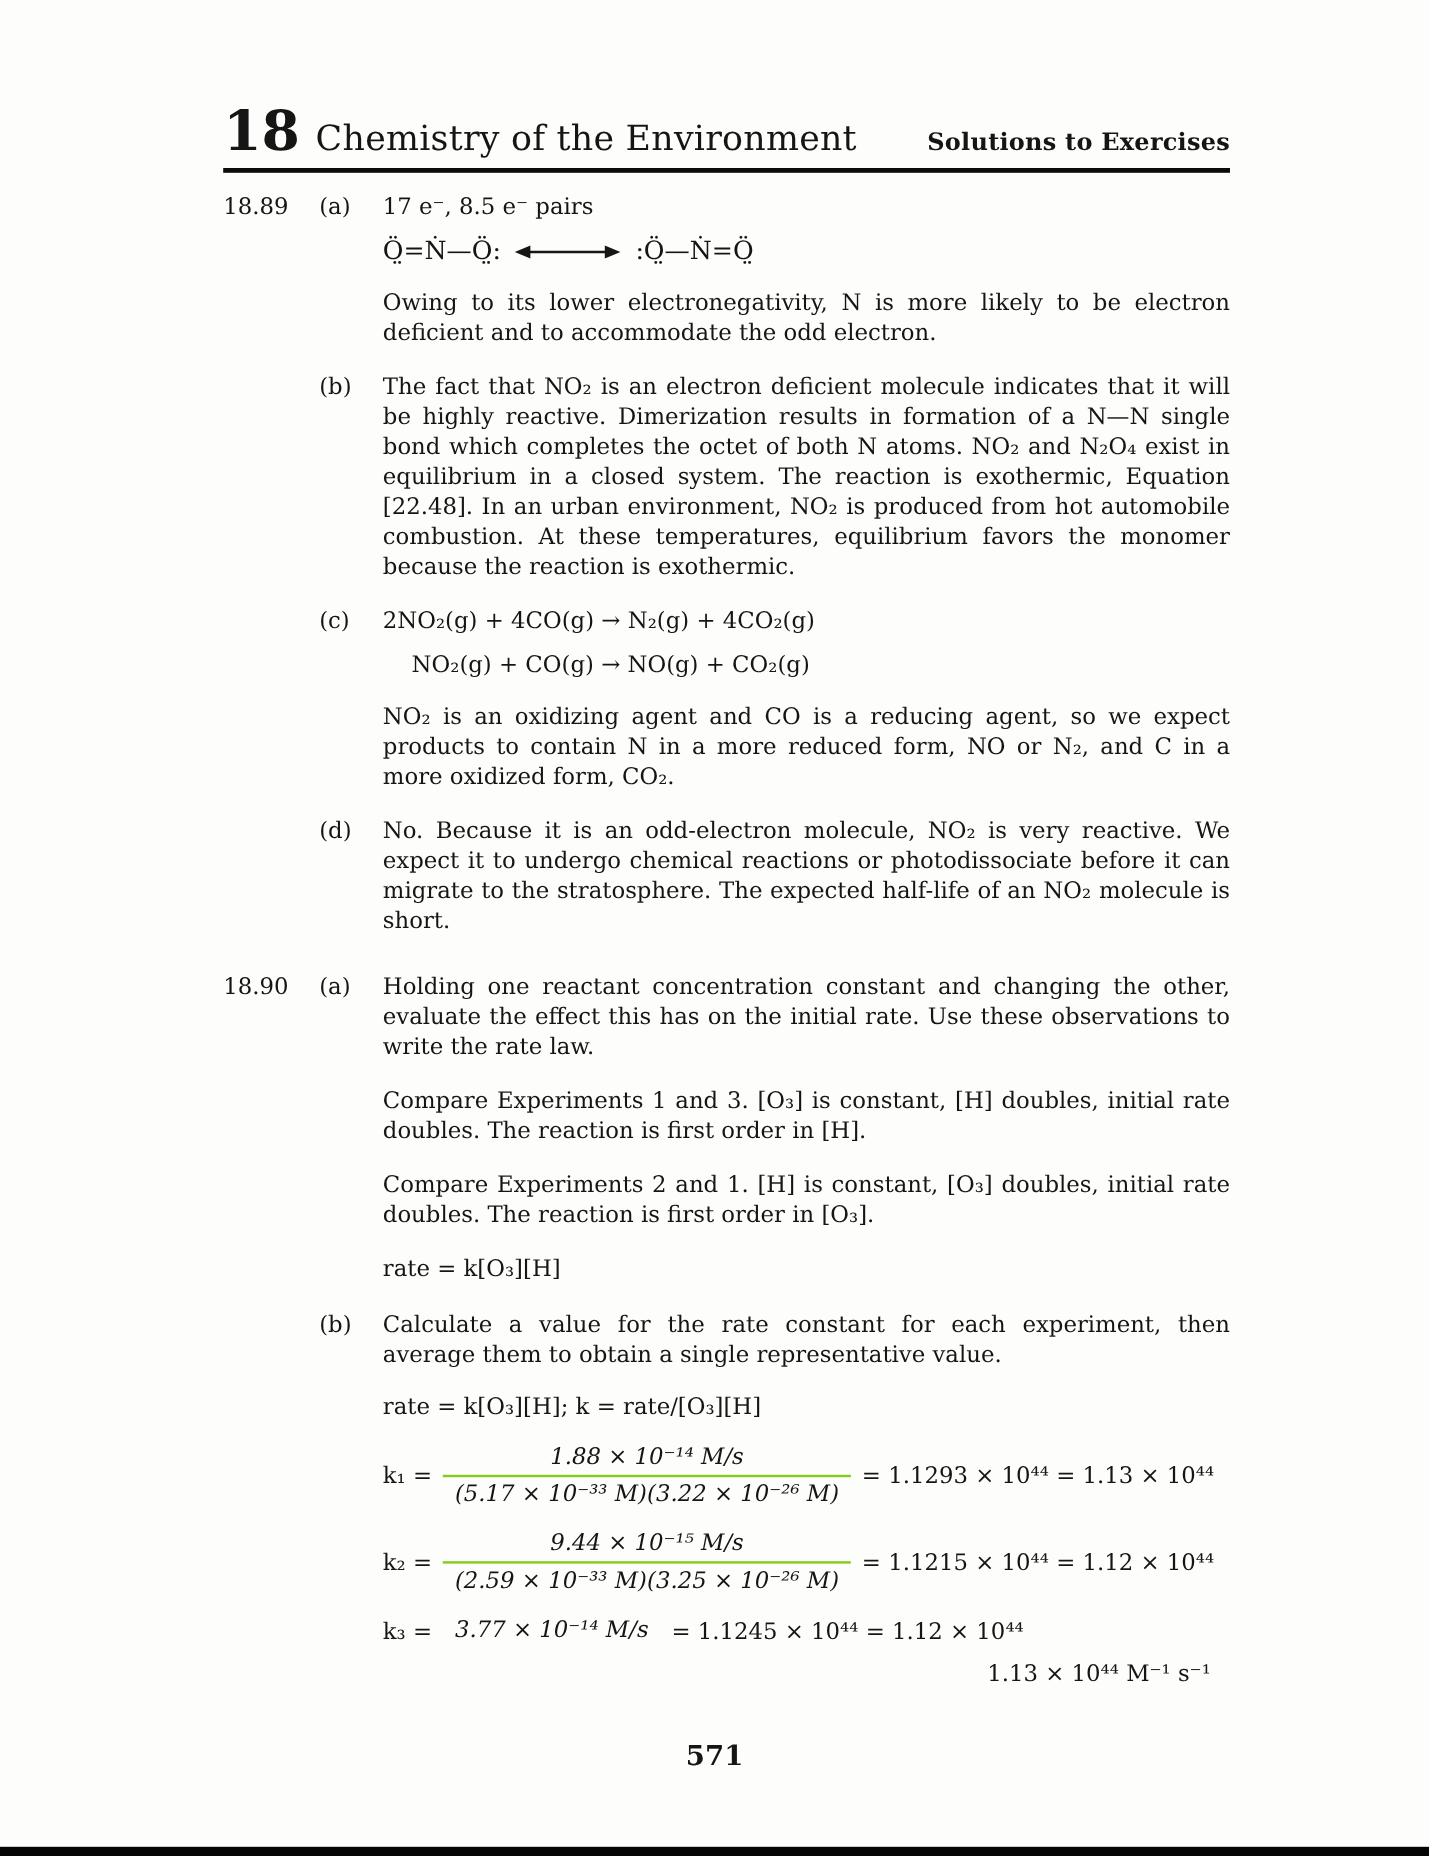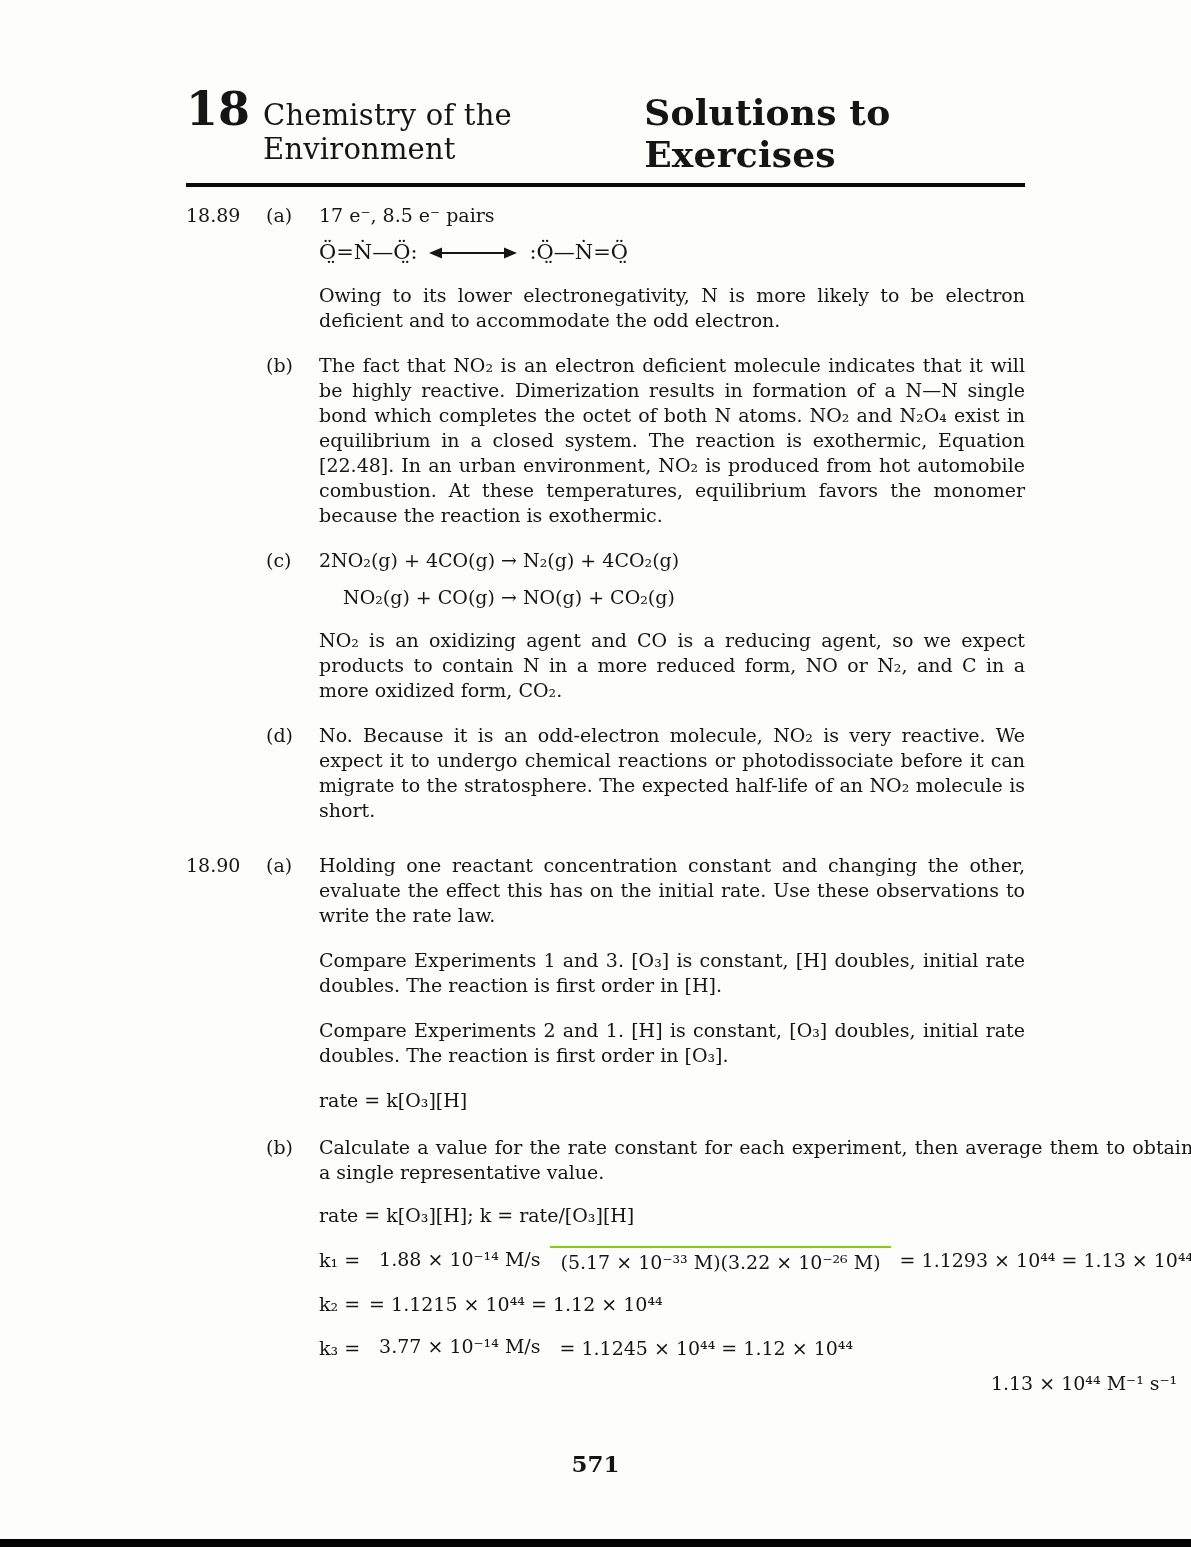--- a/index.html
+++ b/index.html
@@ -12,40 +12,40 @@
   .content {
     position:absolute; left:186px; top:86px; width:839px;
   }
   
   .header {
     display:flex; align-items:baseline;
     border-bottom:4px solid #0b0b0b; padding-bottom:8px;
   }
   .chapnum { font-size:46px; font-weight:bold; line-height:1; }
   .chaptitle { font-size:29px; margin-left:13px; letter-spacing:0.2px; }
-  .sectitle { font-size:36px; font-weight:bold; margin-left:auto; letter-spacing:0.2px; }
+  .sectitle { font-size:20px; font-weight:bold; margin-left:auto; letter-spacing:0.2px; }
 
   
   .row { display:grid; grid-template-columns:80px 53px 1fr; align-items:start; }
   .pnum, .plabel { font-size:19px; line-height:25px; }
   .pcontent { font-size:19px; line-height:25px; }
   .just { text-align:justify; }
 
   .mt16{margin-top:16px;} .mt12{margin-top:12px;} .mt18{margin-top:18px;}
   .mt20{margin-top:20px;} .mt22{margin-top:22px;} .mt30{margin-top:30px;}
   .mt8{margin-top:8px;} .mt10{margin-top:10px;}
 
   .lewis { display:flex; align-items:center; gap:10px; font-size:21px; margin-top:12px; }
   .lewis svg { display:block; }
   .eq-indent { margin-left:24px; }
 
   
   .eqrow { display:flex; align-items:center; gap:9px; margin-top:18px; }
   .eqrow .lhs { white-space:nowrap; }
-  .frac { display:inline-flex; flex-direction:row; align-items:flex-end; }
+  .frac { display:inline-flex; flex-direction:column; align-items:center;font-style:italic; }
   .frac .num { line-height:23px; padding:0 10px 3px; white-space:nowrap; }
   .frac .den { line-height:23px; padding:3px 10px 0; border-top:2px solid #84cc16; white-space:nowrap; }
   .eqrow .rhs { white-space:nowrap; }
 
   sub { font-size:13px; }
   .kavg-rhs { margin-left:5px; }
 
   .final-line { text-align:right; padding-right:16px; margin-top:10px; }
 
   .pageno {
@@ -130,20 +130,24 @@
           <span class="lhs">k₁ =</span>
           <span class="frac">
             <span class="num">1.88 × 10⁻¹⁴ M/s</span>
             <span class="den">(5.17 × 10⁻³³ M)(3.22 × 10⁻²⁶ M)</span>
           </span>
           <span class="rhs">= 1.1293 × 10⁴⁴ = 1.13 × 10⁴⁴</span>
         </div>
 
         <div class="eqrow mt8">
           <span class="lhs">k₂ =</span>
+          <span class="frac">
+            <span class="num">9.44 × 10⁻¹⁵ M/s</span>
+            <span class="den">(2.59 × 10⁻³³ M)(3.25 × 10⁻²⁶ M)</span>
+          </span>
           <span class="rhs">= 1.1215 × 10⁴⁴ = 1.12 × 10⁴⁴</span>
         </div>
 
         <div class="eqrow mt8">
           <span class="lhs">k₃ =</span>
           <span class="frac">
             <span class="num">3.77 × 10⁻¹⁴ M/s</span>
           </span>
           <span class="rhs">= 1.1245 × 10⁴⁴ = 1.12 × 10⁴⁴</span>
         </div>

